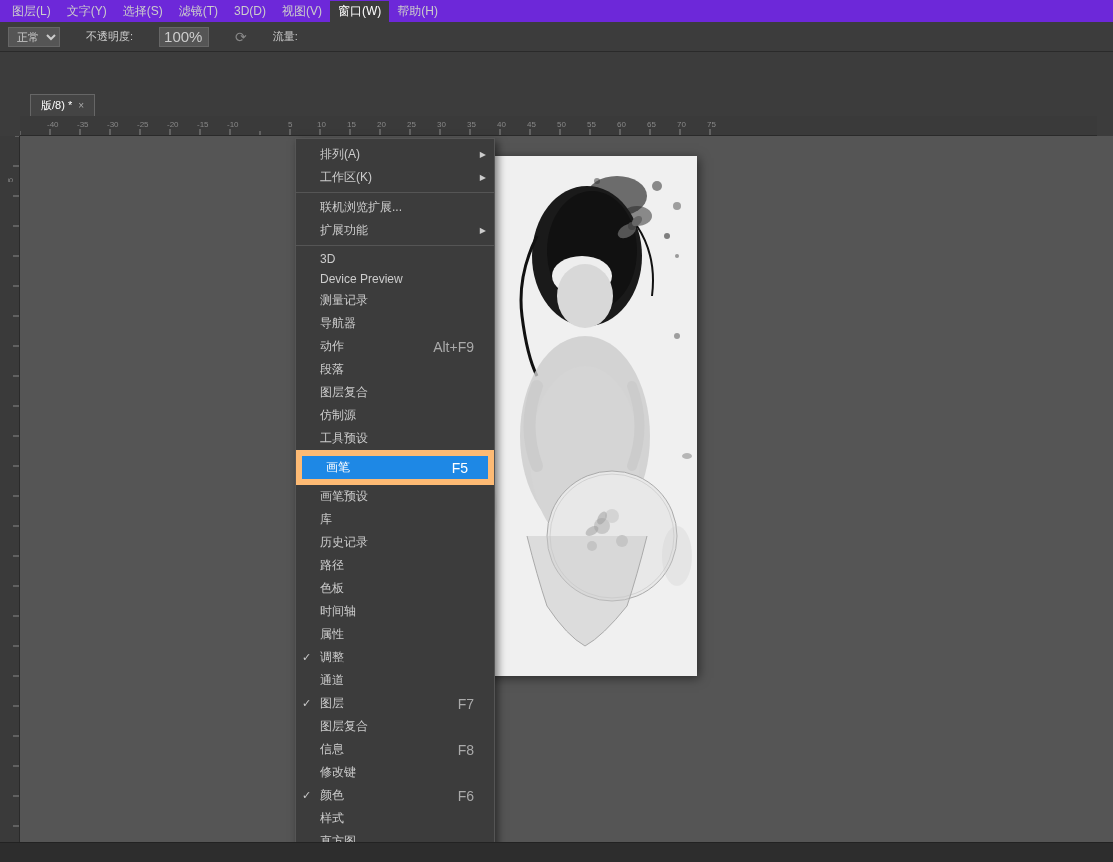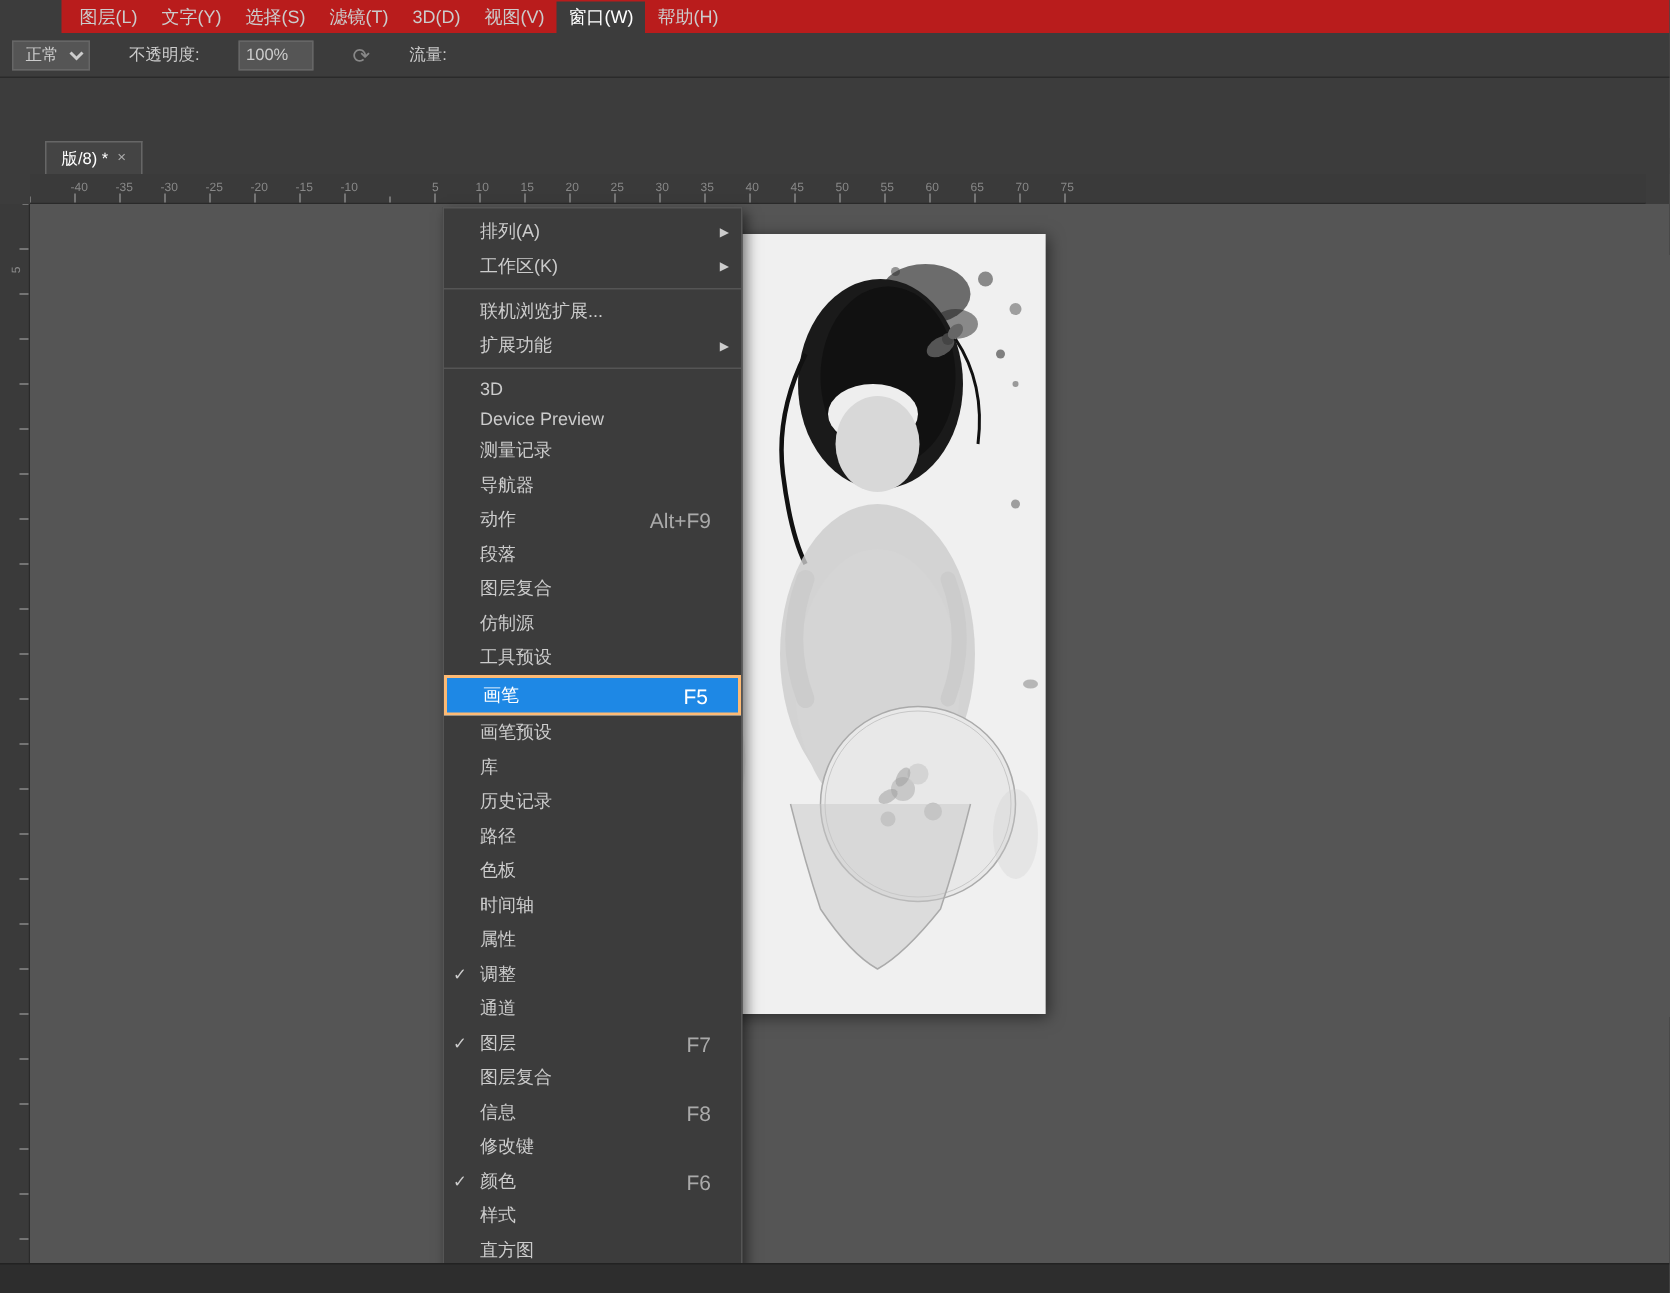--- a/index.html
+++ b/index.html
@@ -9,28 +9,27 @@
       background: #3c3c3c;
       font-family: "Microsoft YaHei", "SimHei", Arial, sans-serif;
       font-size: 13px;
       color: #cccccc;
       overflow: hidden;
       position: relative;
     }
 
     
     .menubar {
-      background: #b91c1c;
+      background: #6d28d9;
       height: 22px;
       display: flex;
       align-items: center;
       padding: 0 4px;
       position: relative;
       z-index: 100;
-      margin-left: 41px;
     }
     .menubar-item {
       padding: 2px 8px;
       color: #cccccc;
       font-size: 12px;
       cursor: pointer;
       white-space: nowrap;
     }
     .menubar-item.active {
       background: #3c3c3c;
@@ -57,21 +56,21 @@
     }
     .toolbar-label {
       font-size: 11px;
       color: #ccc;
     }
     .toolbar-input {
       background: #555;
       border: 1px solid #666;
       color: #ccc;
       padding: 2px 4px;
-      font-size: 11px;
+      font-size: 15px;
       height: 20px;
       width: 55px;
     }
 
     
     .tabbar {
       background: #3c3c3c;
       height: 24px;
       display: flex;
       align-items: flex-end;
@@ -115,21 +114,21 @@
       padding: 3px 20px 3px 24px;
       color: #cccccc;
       cursor: pointer;
       font-size: 12px;
       position: relative;
       white-space: nowrap;
     }
     .menu-item.highlighted {
       background: #1e88e5;
       color: white;
-      border: 2px solid #fdba74;
+      border: 6px solid #fdba74;
       align-items: flex-end;
     }
     .menu-item .shortcut {
       margin-left: auto;
       padding-left: 30px;
       color: #aaa;
       font-size: 14px;
     }
     .menu-item.highlighted .shortcut {
       color: #fff;

